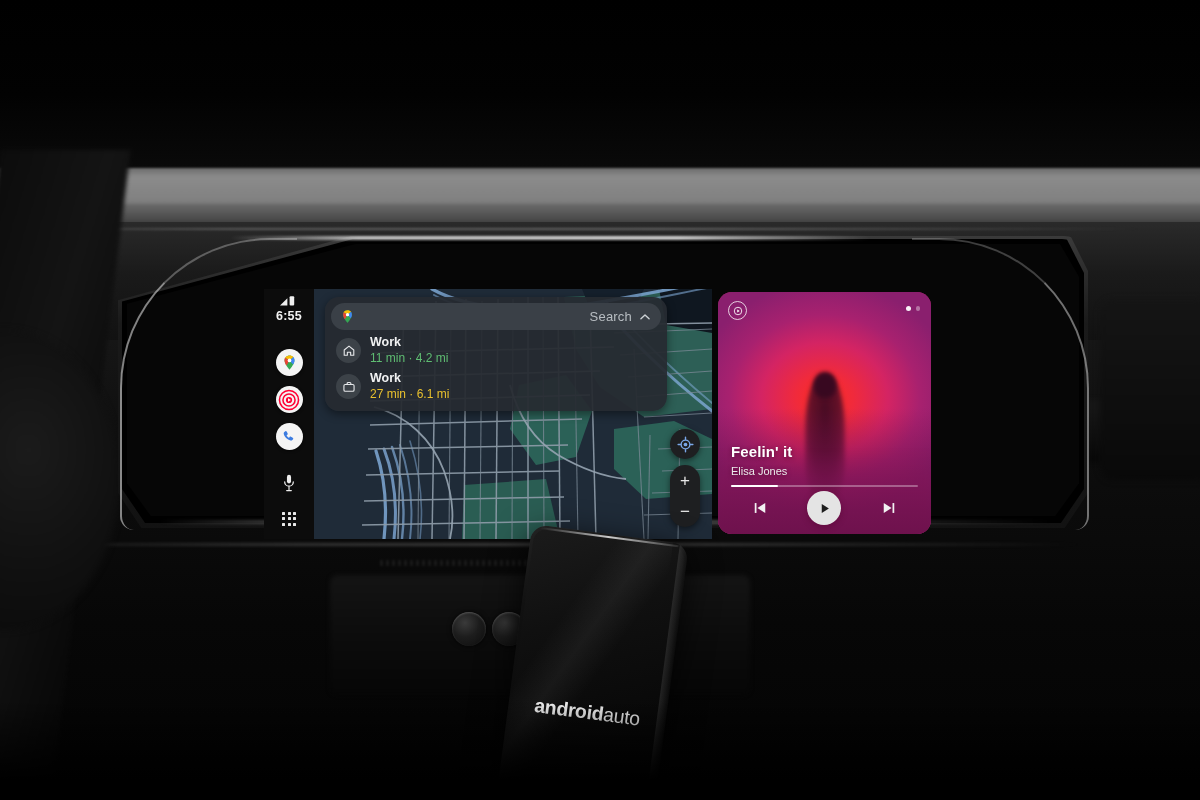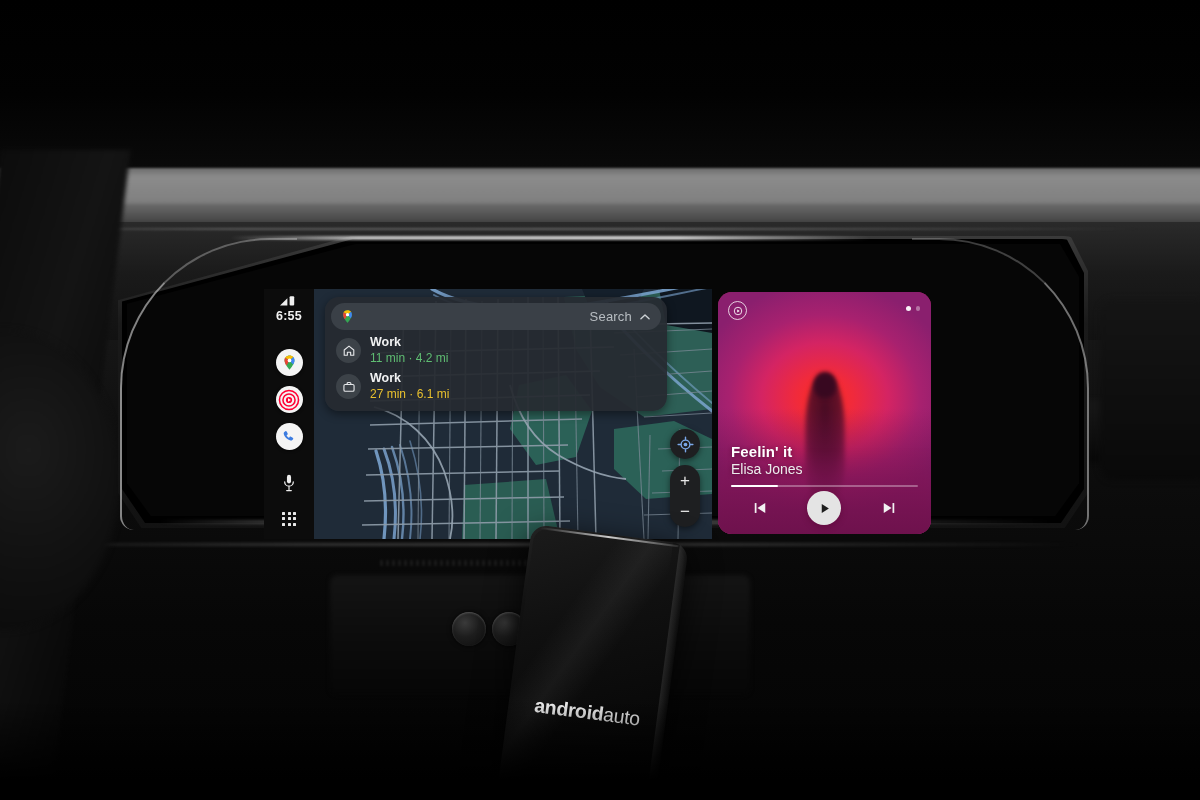--- a/index.html
+++ b/index.html
@@ -126,21 +126,21 @@
     filter:blur(3px);}
   .art-scrim{position:absolute;left:0;right:0;bottom:0;height:52%;
     background:linear-gradient(180deg,rgba(120,18,80,0) 0%,rgba(110,16,74,.55) 55%,rgba(105,16,72,.85) 100%);}
   .m-appicon{position:absolute;left:10px;top:9px;width:17px;height:17px;border-radius:50%;
     border:1.4px solid rgba(255,255,255,.78);display:flex;align-items:center;justify-content:center;}
   .m-dots{position:absolute;right:11px;top:14px;display:flex;gap:5px;align-items:center;}
   .m-dots i{width:5px;height:5px;border-radius:50%;background:rgba(255,255,255,.95);display:block;}
   .m-dots i.off{background:rgba(255,255,255,.38);width:4.5px;height:4.5px;}
   .m-title{position:absolute;left:13px;bottom:74px;color:#fff;font-size:15px;font-weight:700;
     letter-spacing:.1px;text-shadow:0 1px 4px rgba(60,0,35,.6);}
-  .m-artist{position:absolute;left:13px;bottom:57px;color:#ececec;font-size:14px;
+  .m-artist{position:absolute;left:13px;bottom:57px;color:#ececec;font-size:11px;
     text-shadow:0 1px 4px rgba(60,0,35,.6);}
   .m-progress{position:absolute;left:13px;right:13px;bottom:47px;height:2.5px;border-radius:2px;
     background:rgba(255,255,255,.32);}
   .m-progress .fill{height:100%;border-radius:2px;background:#fff;}
   .m-controls{position:absolute;left:0;right:0;bottom:6px;height:40px;display:flex;
     align-items:center;justify-content:space-around;padding:0 14px;box-sizing:border-box;}
   .m-play{width:34px;height:34px;border-radius:50%;background:#e4e4e4;display:flex;
     align-items:center;justify-content:center;box-shadow:0 2px 6px rgba(80,0,45,.45);}
 
   

